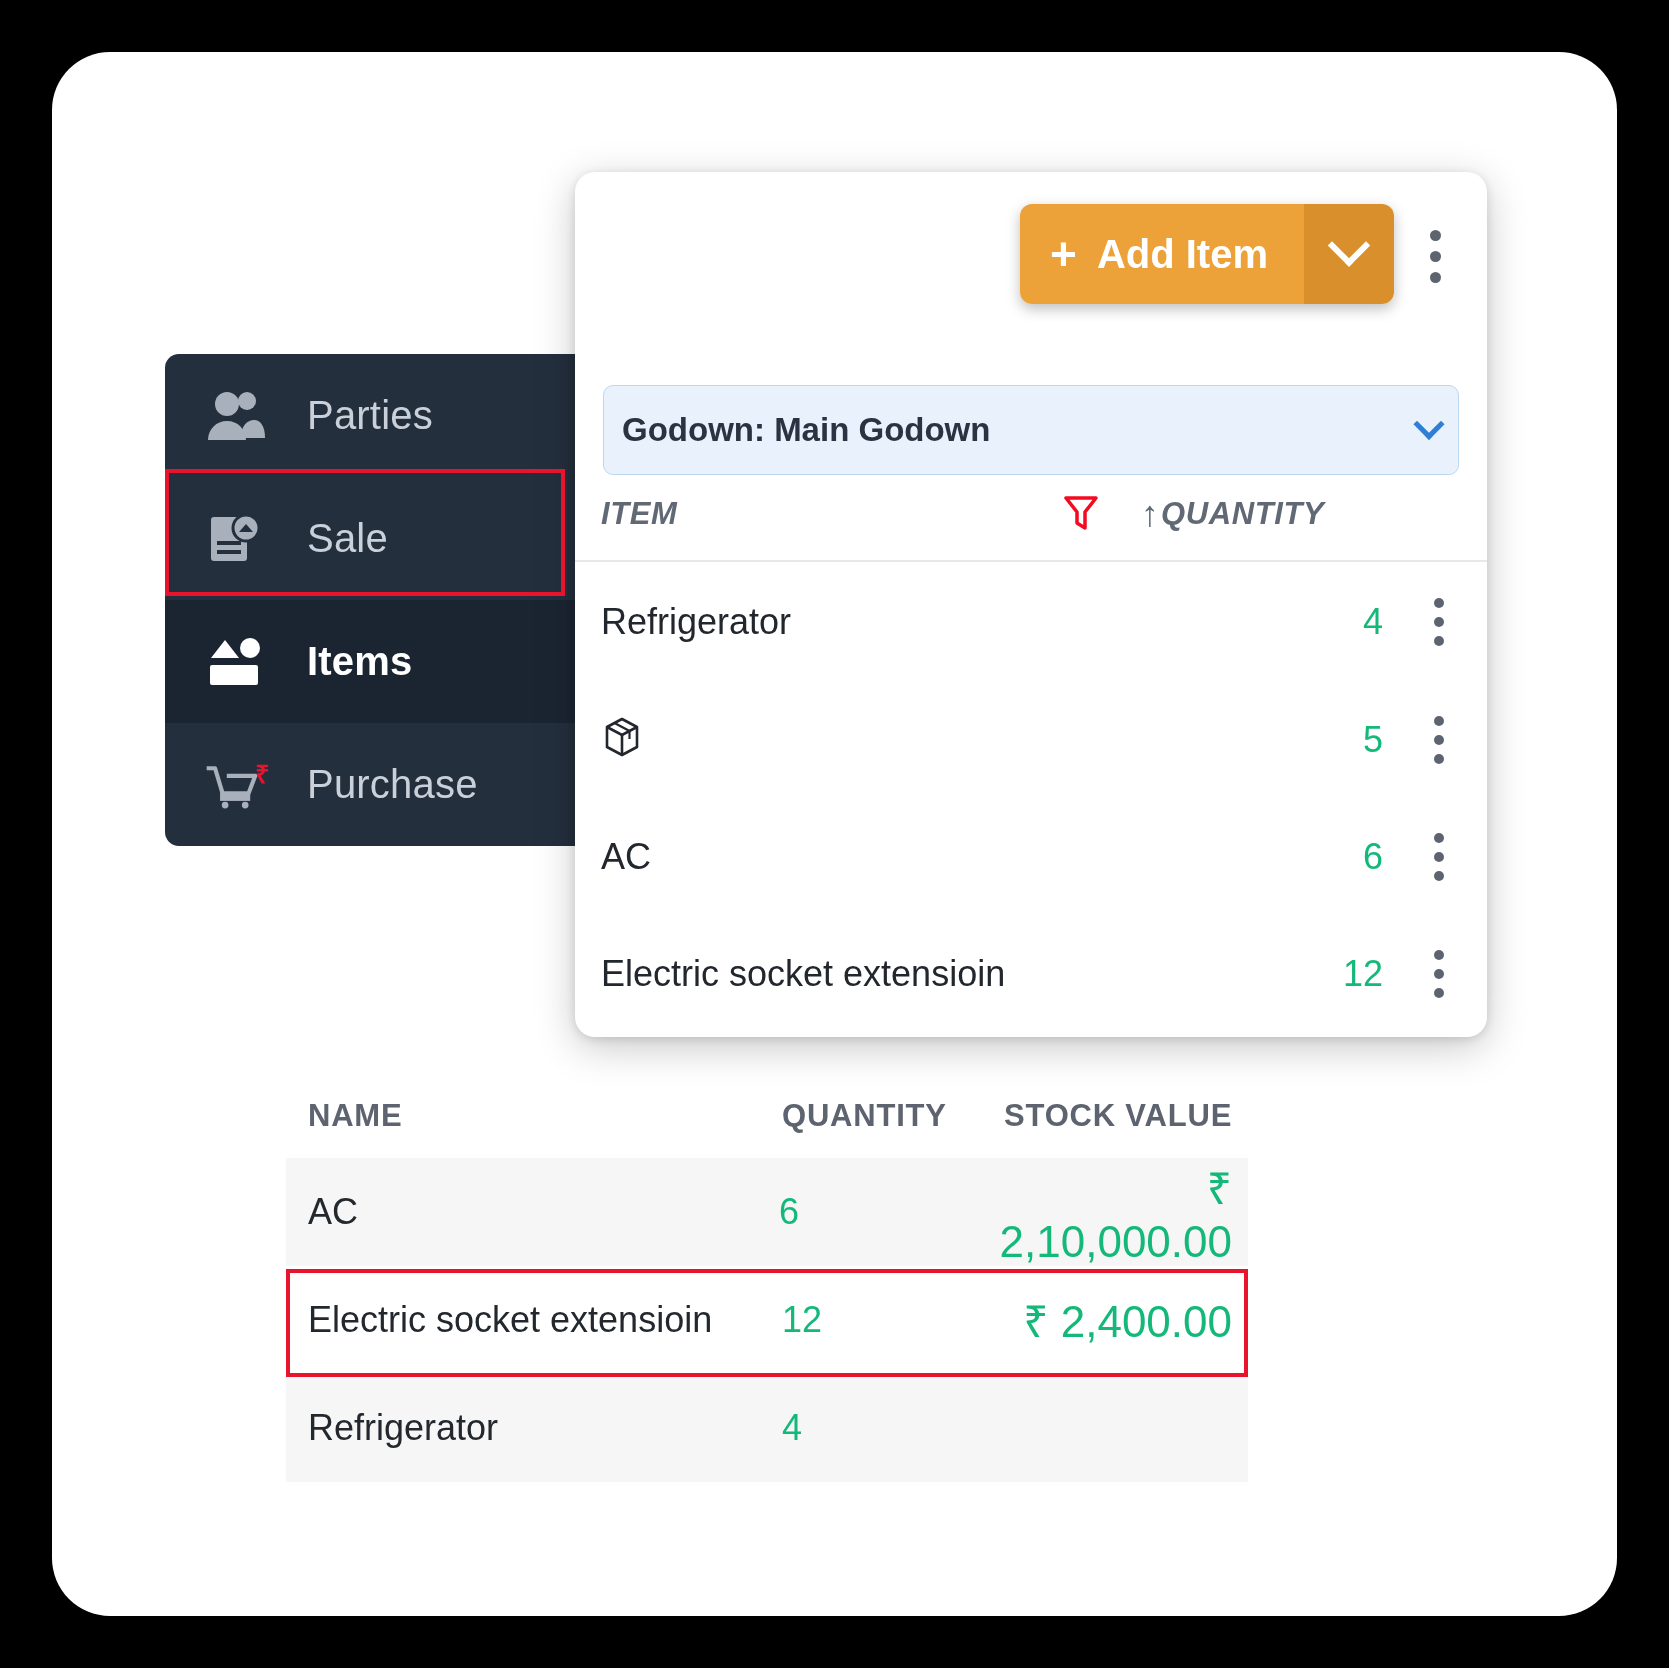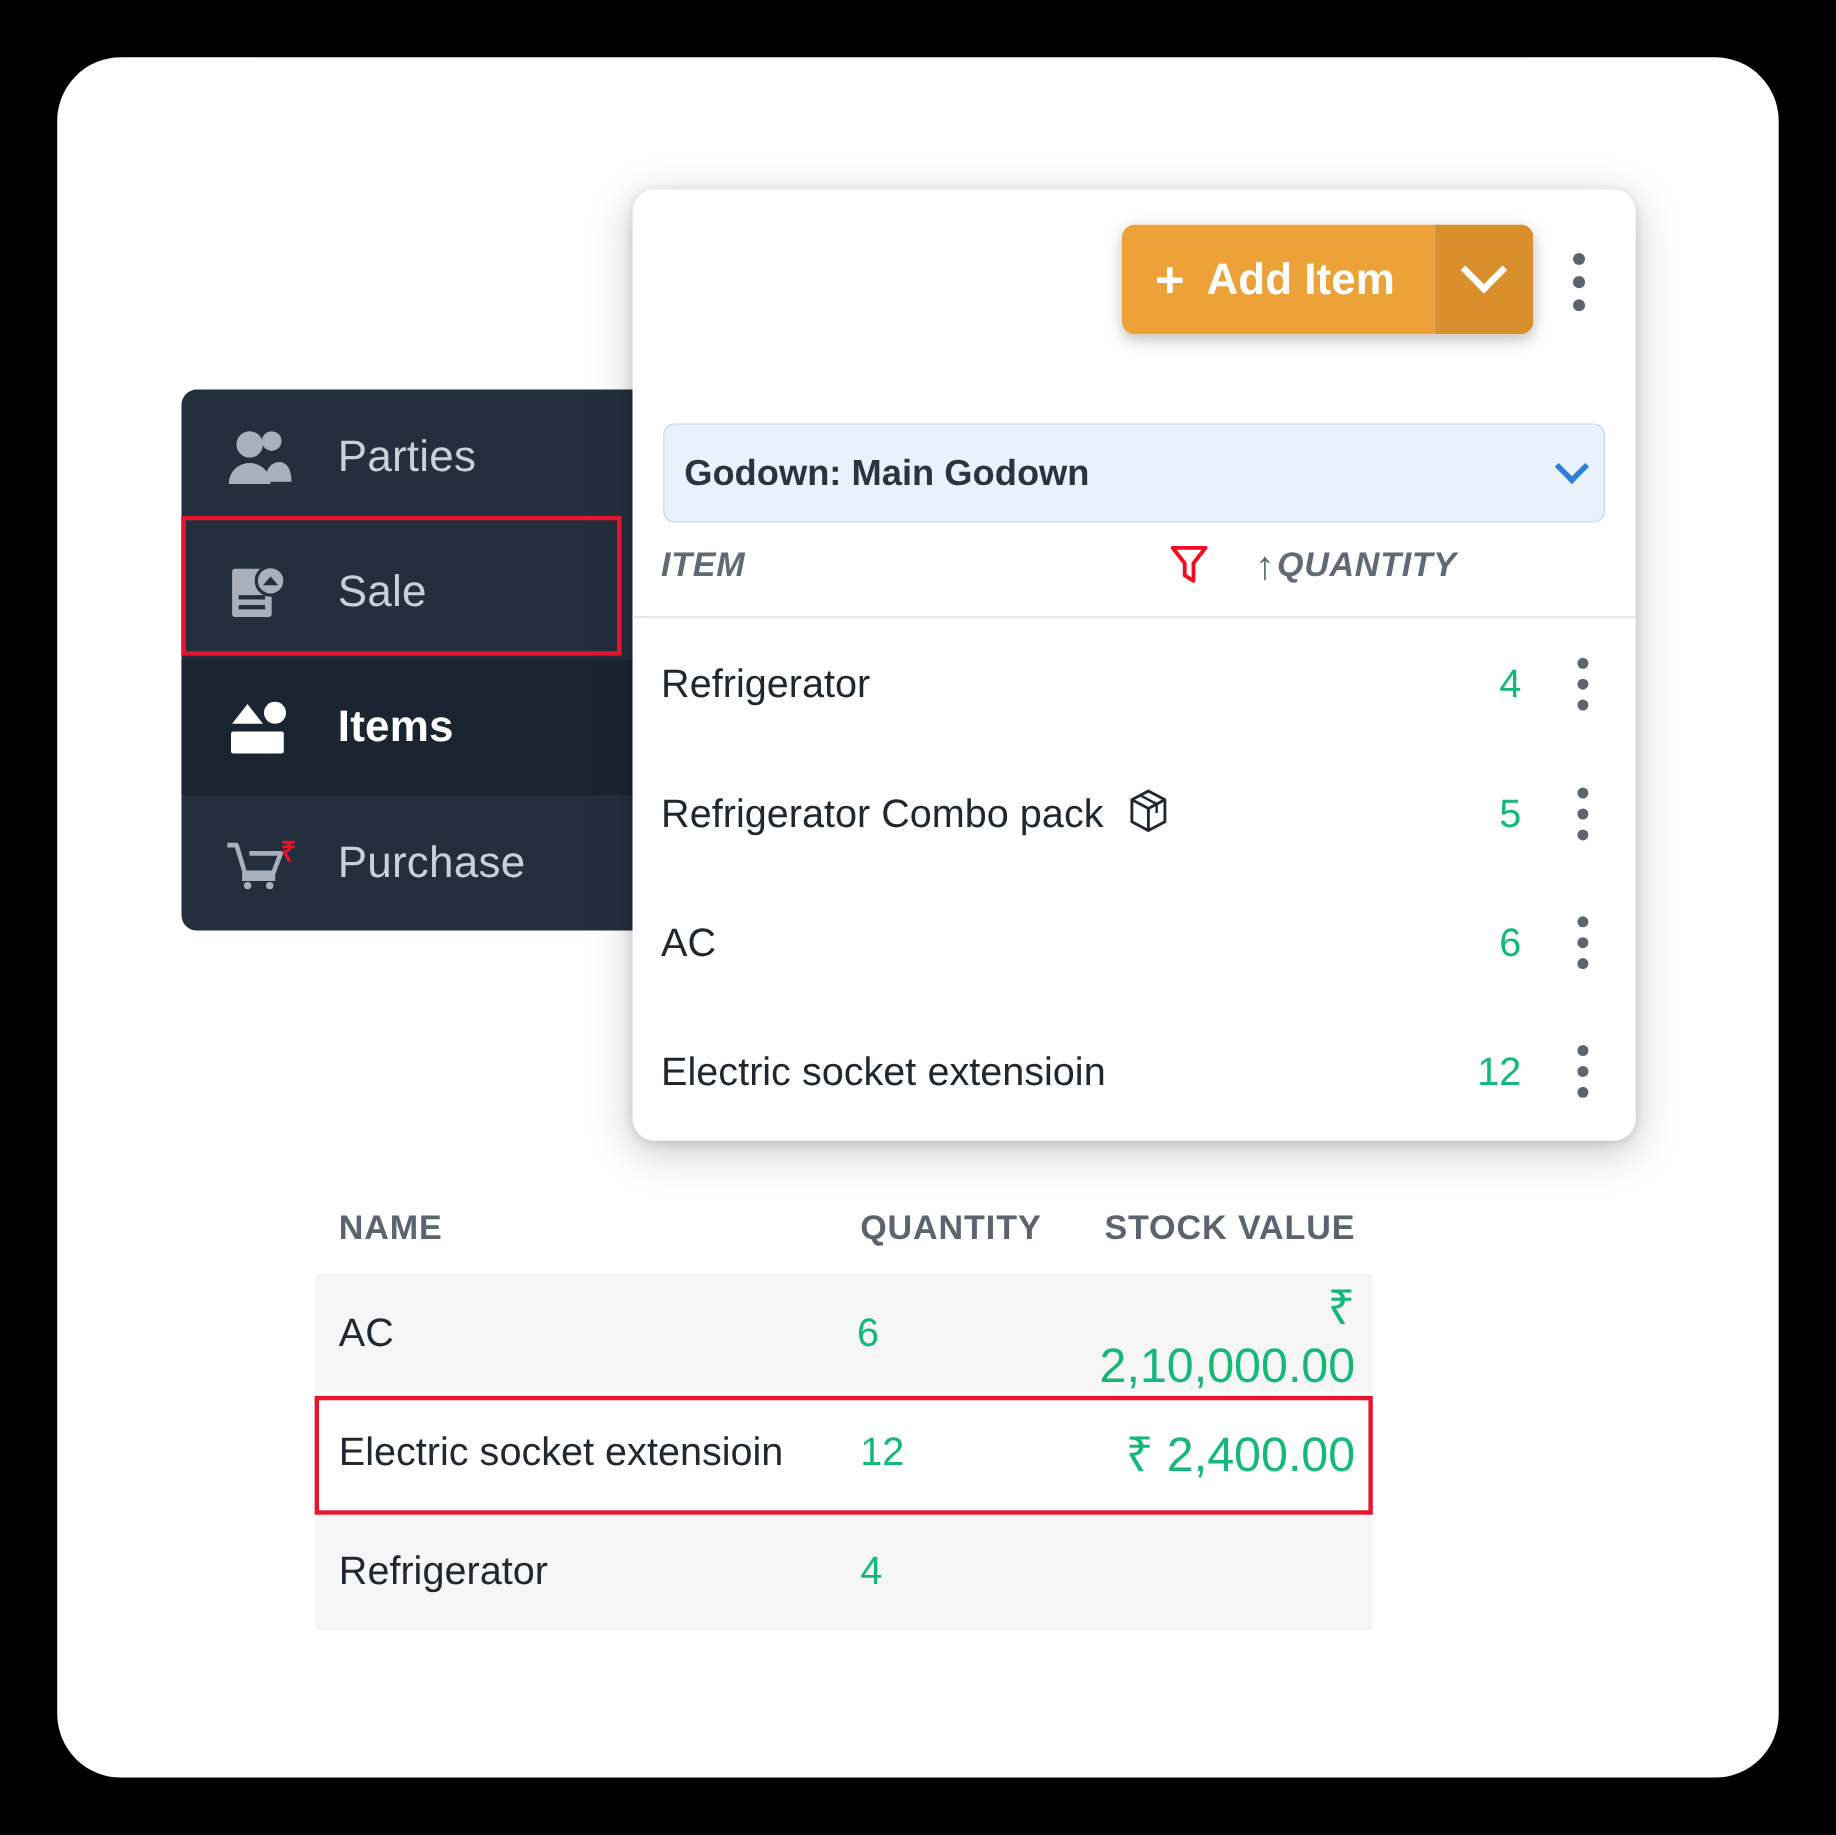--- a/index.html
+++ b/index.html
@@ -389,21 +389,20 @@
       <span class="pr-qty">4</span>
       <span class="row-kebab">
           <i></i>
           <i></i>
           <i></i>
         </span>
     </div>
 
     <div class="popup-row" style="top:510px">
       <span class="pr-name">
-        <span>Refrigerator Combo pack</span>
         <span>
           <svg width="42" height="44" viewBox="0 0 42 44">
             <path d="M6 13 L21 5 L36 13 L36 33 L21 41 L6 33 Z" fill="none" stroke="#22272e" stroke-width="2.6" stroke-linejoin="round"></path>
             <path d="M6 13 L21 21 L36 13" fill="none" stroke="#22272e" stroke-width="2.6"></path>
             <path d="M21 21 L21 41" fill="none" stroke="#22272e" stroke-width="2.6"></path>
             <path d="M13.5 9 L28.5 17 L28.5 25" fill="none" stroke="#22272e" stroke-width="2.2"></path>
           </svg>
         </span>
       </span>
       <span class="pr-qty">5</span>

